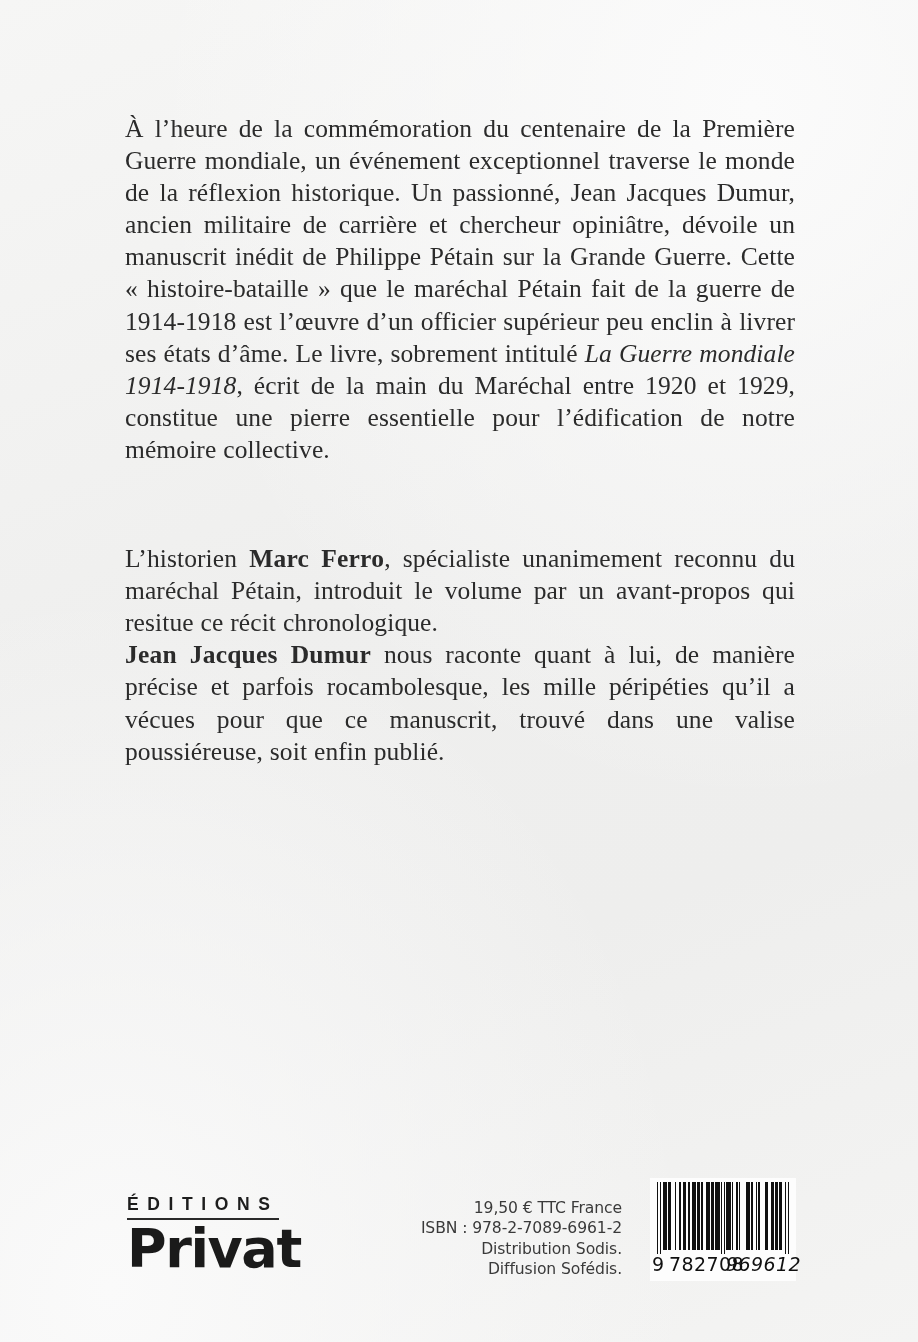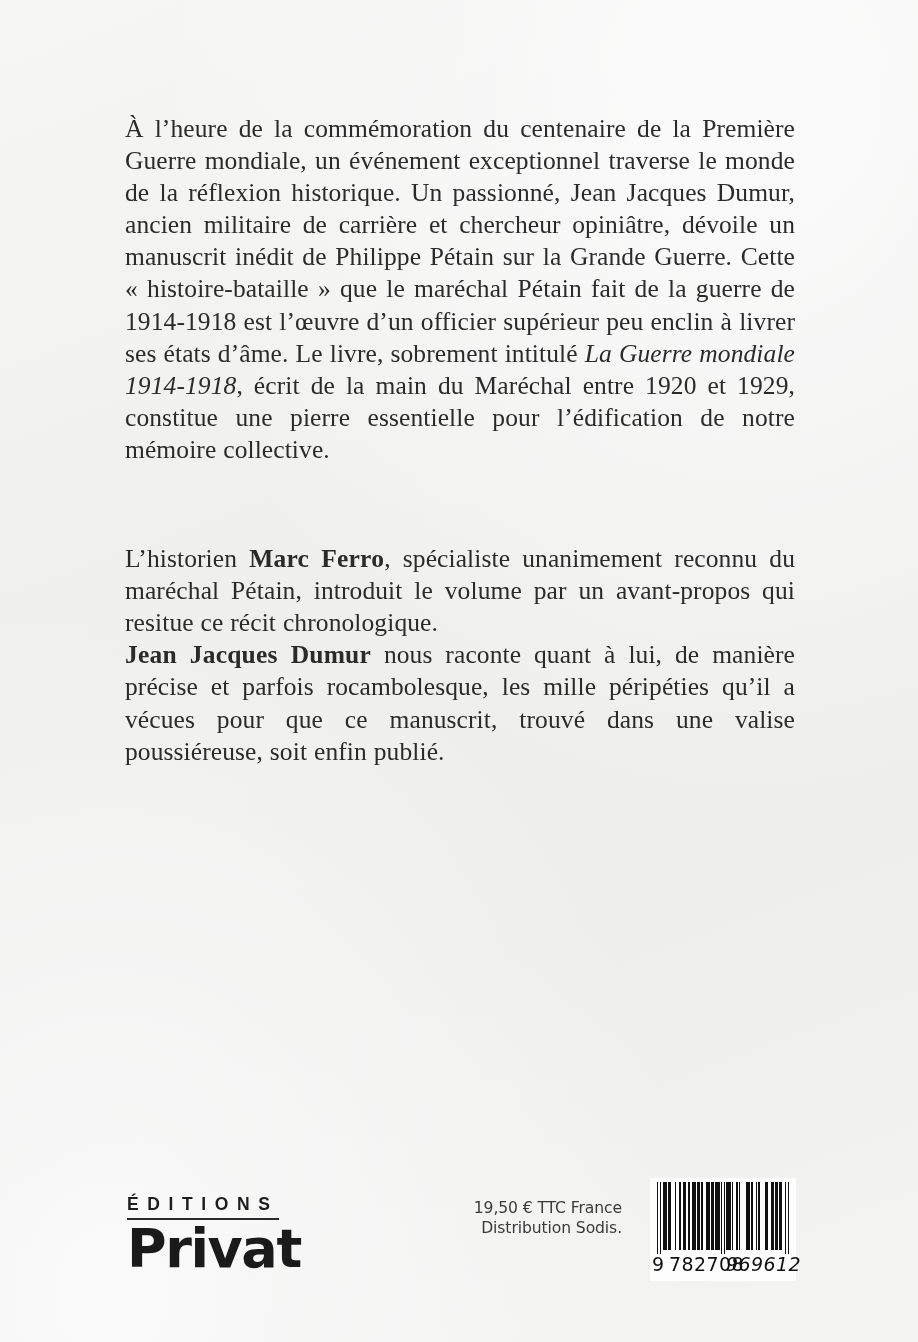--- a/index.html
+++ b/index.html
@@ -186,21 +186,23 @@
   <div id="footer">
 
     <div id="logo">
       <div id="logo-editions">ÉDITIONS</div>
       <div id="logo-rule"></div>
       <div id="logo-privat">Privat</div>
     </div>
 
     <div id="pubinfo">
       <div>19,50 € TTC France</div>
+      <div>ISBN : 978-2-7089-6961-2</div>
       <div>Distribution Sodis.</div>
+      <div>Diffusion Sofédis.</div>
     </div>
 
     <div id="barcode">
       <div id="barcode-bars">
           <span style="left: 0%; width: 1.05263%;"></span>
           <span style="left: 2.10526%; width: 1.05263%;"></span>
           <span class="tall" style="left: 4.21053%; width: 3.15789%;"></span>
           <span class="tall" style="left: 8.42105%; width: 2.10526%;"></span>
           <span class="tall" style="left: 13.6842%; width: 1.05263%;"></span>
           <span class="tall" style="left: 16.8421%; width: 1.05263%;"></span>

